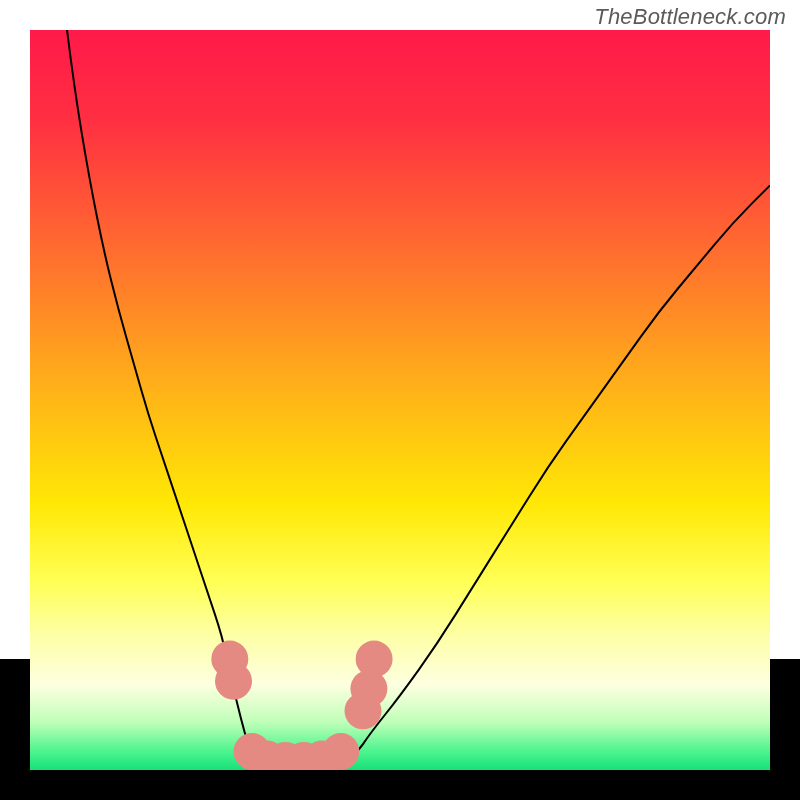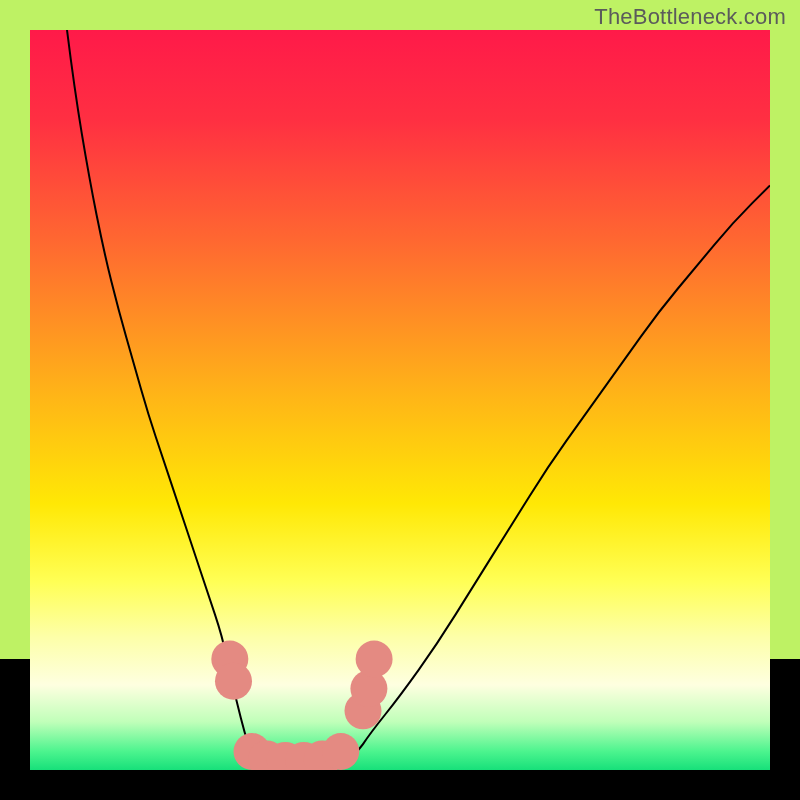--- a/index.html
+++ b/index.html
@@ -8,21 +8,22 @@
     width: 800px;
     height: 800px;
     overflow: hidden;
     font-family: Arial, Helvetica, sans-serif;
     background: #000;
   }
   .frame {
     position: relative;
     width: 800px;
     height: 659px;
-    background: #bef264;
+    background: #ffffff;
+    font-style: italic;
   }
   .plot-area {
     position: absolute;
     left: 30px;
     top: 30px;
     width: 740px;
     height: 740px;
     overflow: hidden;
   }
   .gradient-bg {

